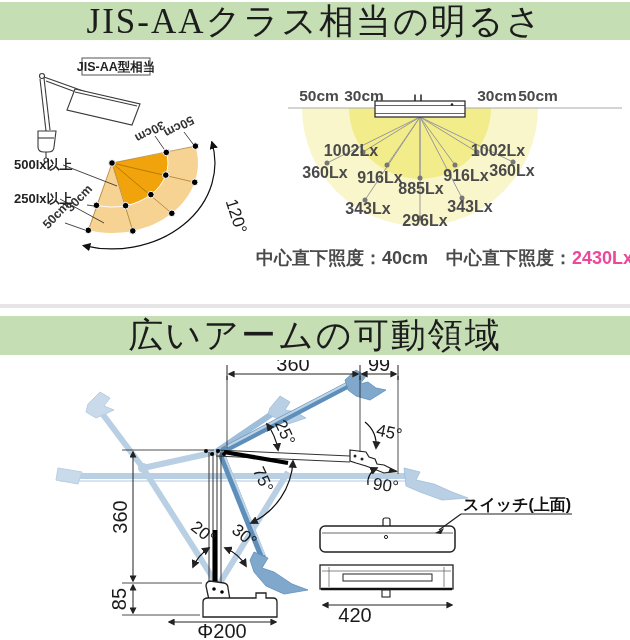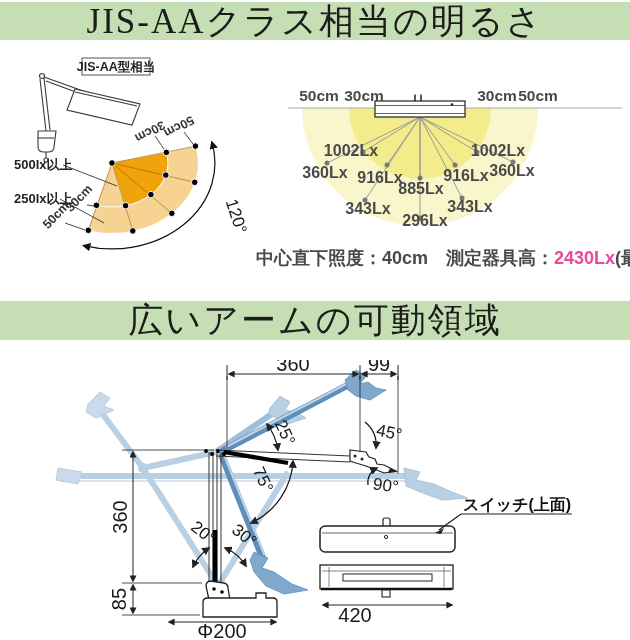--- a/index.html
+++ b/index.html
@@ -158,26 +158,26 @@
     <text class="lux" x="232" y="121" text-anchor="middle">360Lx</text>
     <text class="lux" x="100" y="128" text-anchor="middle">916Lx</text>
     <text class="lux" x="186" y="126" text-anchor="middle">916Lx</text>
     <text class="lux" x="141" y="139" text-anchor="middle">885Lx</text>
     <text class="lux" x="88" y="159" text-anchor="middle">343Lx</text>
     <text class="lux" x="190" y="157" text-anchor="middle">343Lx</text>
     <text class="lux" x="145" y="171" text-anchor="middle">296Lx</text>
   </svg>
 
   <div class="note">
-    <span>中心直下照度：40cm</span><span class="gap"></span><span>測定器具高：</span><span class="red">2430Lx</span><span>(最大調光時)</span>
+    <span>中心直下照度：40cm</span><span class="gap"></span><span>中心直下照度：</span><span class="red">2430Lx</span><span>(最大調光時)</span>
   </div>
 
   <div class="divider"></div>
 
-  <div class="banner" style="top:301px;height:39px;">
+  <div class="banner" style="top:316px;height:39px;">
     <span>広いアームの可動領域</span>
   </div>
 
   <svg style="left:0;top:360px;" width="630" height="280" viewBox="0 0 630 280">
     <defs>
       <marker id="aha" viewBox="0 0 10 10" refX="8" refY="5" markerWidth="7" markerHeight="7" orient="auto-start-reverse">
         <path d="M0,0 L10,5 L0,10 z" fill="#222"></path>
       </marker>
     </defs>
 

